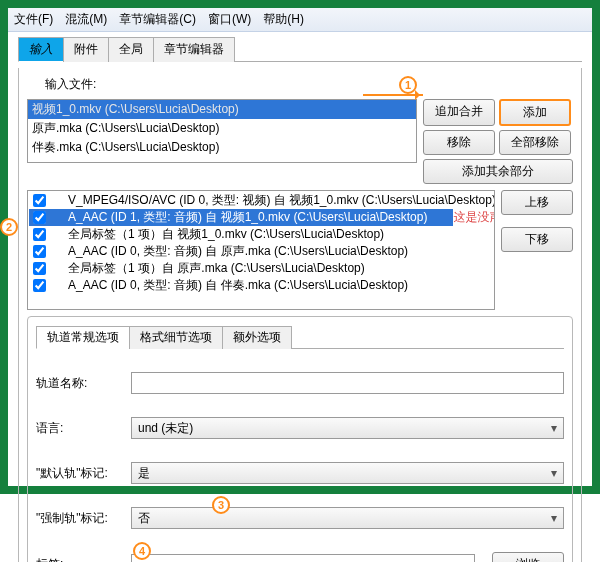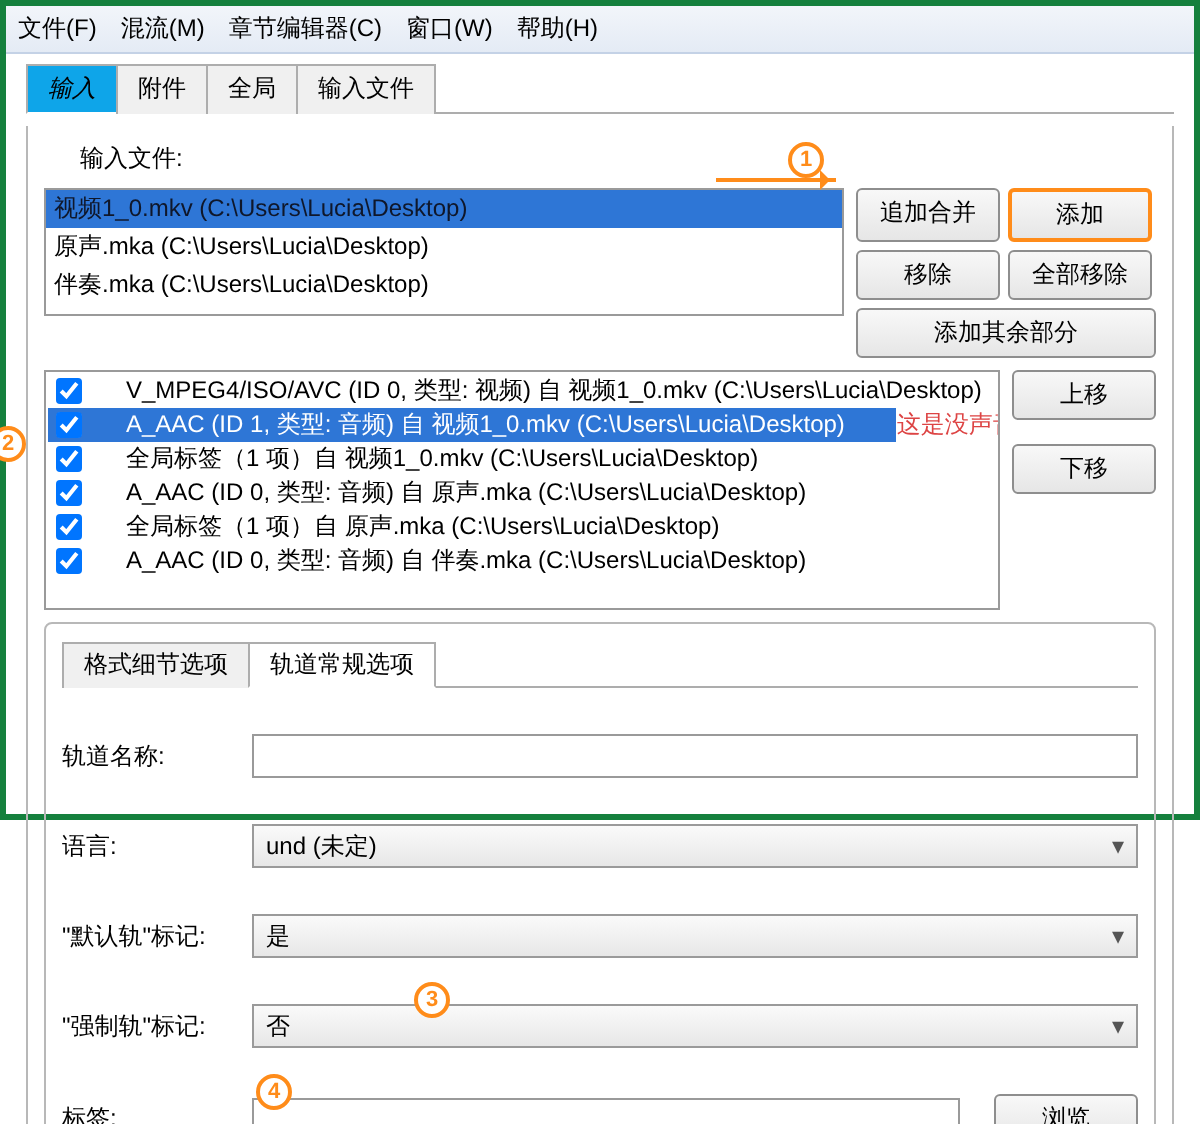--- a/index.html
+++ b/index.html
@@ -1,30 +1,30 @@
 <!DOCTYPE html>
 <html><head>
 <meta charset="utf-8">
 <style>
 * { box-sizing: border-box; margin: 0; padding: 0; font-family: "Microsoft YaHei", "SimSun", sans-serif; font-size: 12px; }
 body { background: #fff; width: 600px; height: 562px; overflow: hidden; }
-.outer-border { border: 3px solid #15803d; width: 600px; height: 410px; background: #fff; }
+.outer-border { border: 8px solid #15803d; width: 600px; height: 494px; background: #fff; }
 .menubar { background: linear-gradient(#f2f5fa, #e4ebf5); padding: 3px 6px; border-bottom: 1px solid #c4d2e6; display: flex; gap: 12px; }
 .menubar span { cursor: default; }
 .main-panel { padding: 4px 10px 8px 10px; }
 
 .tabs { display: flex; border-bottom: 1px solid #adadad; }
 .tab { padding: 3px 10px; border: 1px solid #adadad; border-bottom: none; background: #f0f0f0; cursor: pointer; position: relative; top: 1px; margin-right: -1px; }
 .tab.active { background: #0ea5e9; border-bottom: 1px solid #fff; font-style: italic; }
 
 .section-row { display: flex; align-items: flex-start; gap: 6px; margin-top: 6px; }
 .section-label { margin-bottom: 2px; margin-left: 18px; }
 .input-list { flex: 1; height: 64px; border: 1px solid #9a9a9a; background: #fff; overflow: auto; }
 .input-list .item { padding: 1px 4px; cursor: pointer; white-space: nowrap; }
-.input-list .item.selected { background: #2e76d6; color: #0f172a; }
+.input-list .item.selected { background: #2e76d6; color: #e5e5e5; }
 
 .btn-stack { display: flex; flex-direction: column; gap: 4px; }
 .btn { display: inline-block; min-width: 72px; padding: 3px 8px; text-align: center; background: linear-gradient(#f8f8f8,#e6e6e6); border: 1px solid #8e8e8e; border-radius: 3px; cursor: pointer; white-space: nowrap; }
 .btn.wide { min-width: 90px; }
 
 .tracks-list { flex: 1; height: 120px; border: 1px solid #9a9a9a; background: #fff; overflow: auto; padding: 1px; }
 .track-item { display: flex; align-items: center; gap: 20px; padding: 0 2px; white-space: nowrap; }
 .track-item input[type=checkbox] { margin: 0 2px; }
 .track-item.selected { background: #2e76d6; color: #fff; }
 .annotation-red { color: #d44; margin-left: 6px; }
@@ -61,21 +61,21 @@
   <span>窗口(W)</span>
   <span>帮助(H)</span>
 </div>
 
 <div class="main-panel rel">
 
   <div class="tabs">
     <div class="tab active">输入</div>
     <div class="tab">附件</div>
     <div class="tab">全局</div>
-    <div class="tab">输入文件</div>
+    <div class="tab">章节编辑器</div>
   </div>
 
   <div class="fieldset rel" style="border-top:none; border-radius:0 0 4px 4px;">
     <div class="section-label">输入文件:</div>
     <div class="section-row">
       <div class="input-list">
         <div class="item selected">视频1_0.mkv (C:\Users\Lucia\Desktop)</div>
         <div class="item">原声.mka (C:\Users\Lucia\Desktop)</div>
         <div class="item">伴奏.mka (C:\Users\Lucia\Desktop)</div>
       </div>
@@ -122,22 +122,23 @@
       </div>
       <div class="btn-stack">
         <div class="btn">上移</div>
         <div style="height:4px;"></div>
         <div class="btn">下移</div>
       </div>
     </div>
 
     <div class="fieldset">
       <div class="subtabs">
+        <div class="subtab active">轨道常规选项</div>
         <div class="subtab">格式细节选项</div>
-        <div class="subtab active">轨道常规选项</div>
+        <div class="subtab">额外选项</div>
       </div>
       <div class="form-row">
             <div class="lbl">轨道名称:</div>
             <div class="field"><input class="text-input" style=""></div>
           </div>
       <div class="form-row">
             <div class="lbl">语言:</div>
             <div class="field">
               <div class="select">und (未定)</div>
             </div>

